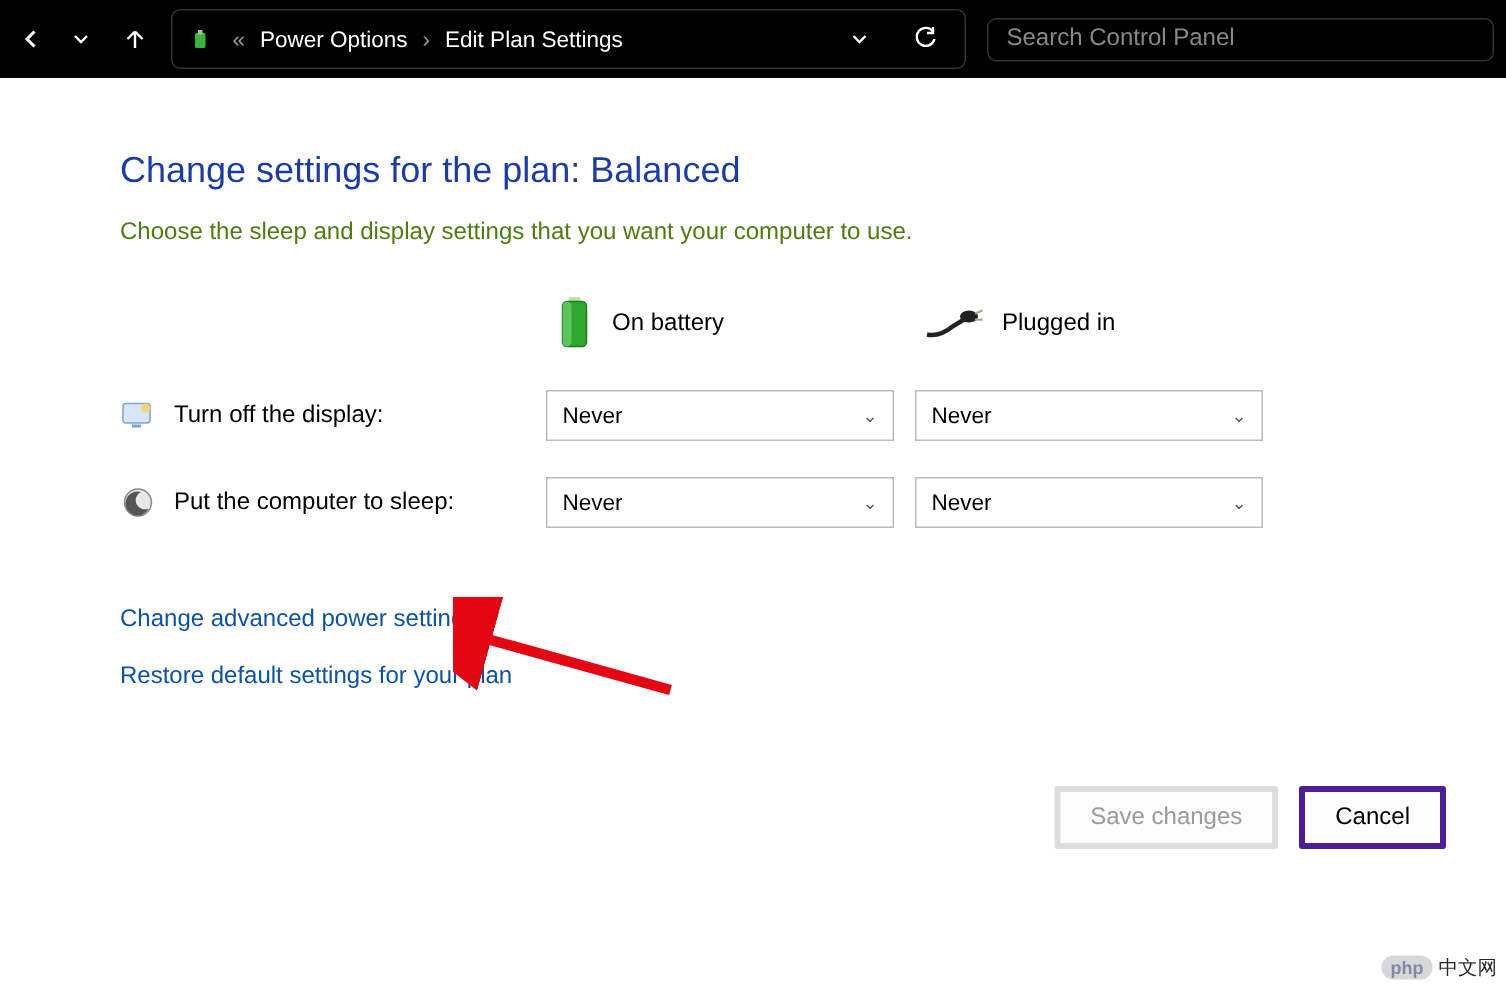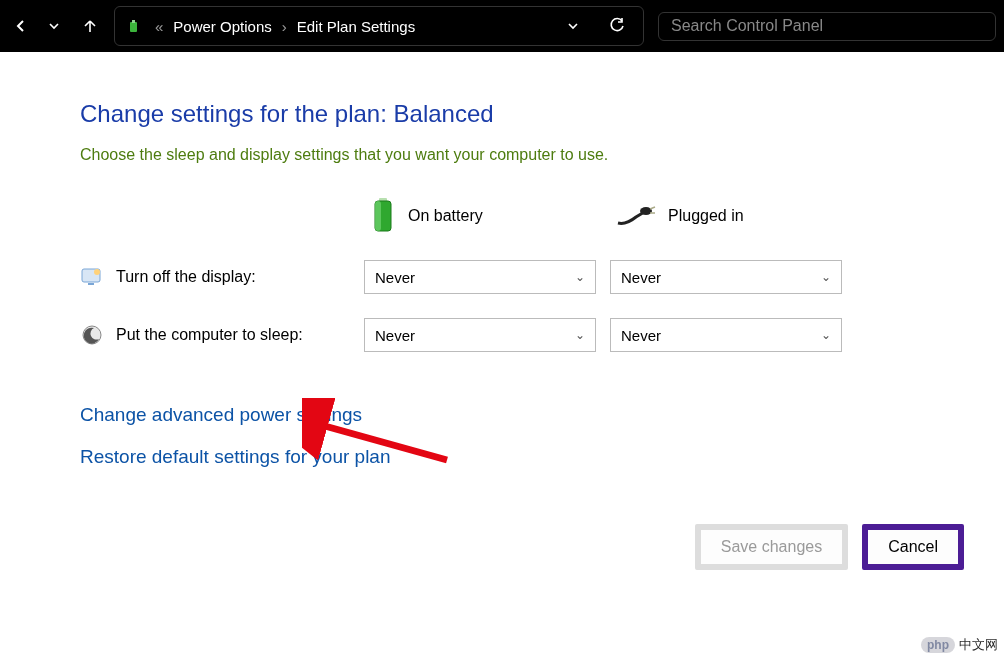--- a/index.html
+++ b/index.html
@@ -141,34 +141,34 @@
       padding: 0 10px;
       cursor: pointer;
       font-size: 15px;
     }
     .chevron-down {
       color: #555;
       font-size: 12px;
     }
     .link {
       color: #0c53a6;
-      font-size: 19px;
+      font-size: 16px;
       cursor: pointer;
       margin-bottom: 20px;
     }
     
     .footer {
       position: absolute;
       right: 40px;
       top: 524px;
       display: flex;
       gap: 14px;
     }
     .btn {
-      border: 6px solid #4c1d95;
+      border: 4px solid #4c1d95;
       background: #fdfdfd;
       padding: 8px 20px;
       font-size: 16px;
       cursor: pointer;
       border-radius: 2px;
     }
     .btn.disabled {
       color: #9a9a9a;
       border-color: #ddd;
       cursor: default;

